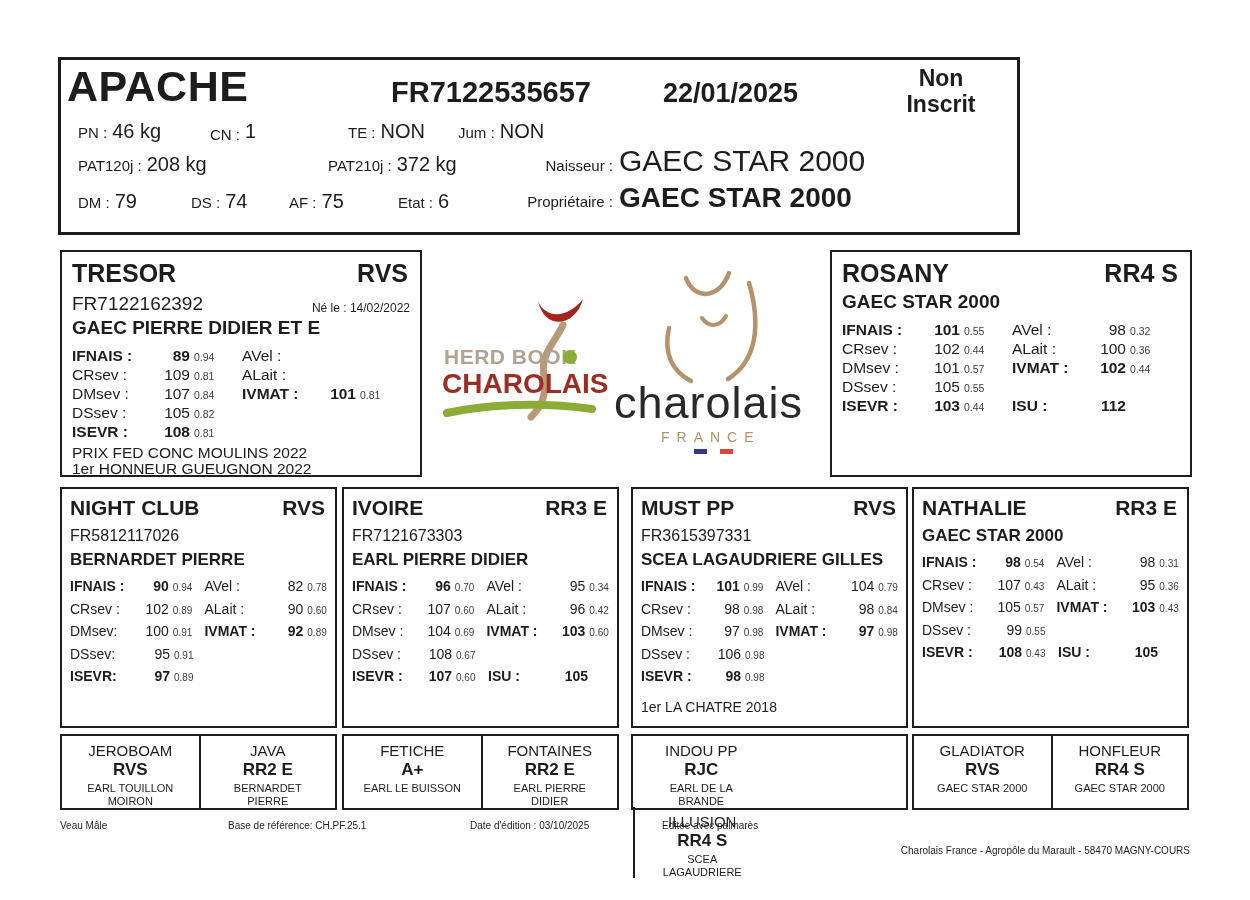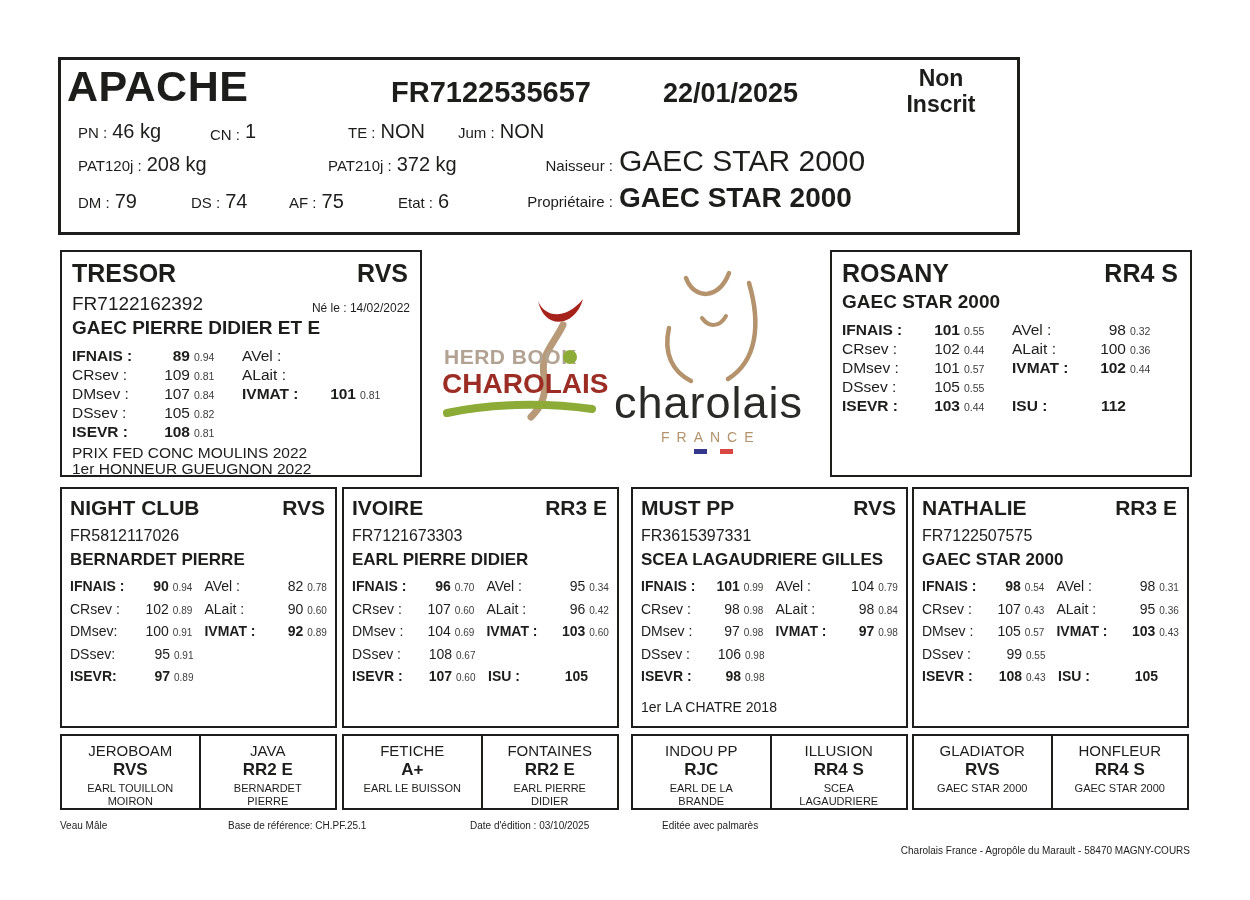--- a/index.html
+++ b/index.html
@@ -67,21 +67,21 @@
   .sv2{display:inline-block;text-align:right;}
   .p-card .sv2{width:44px;} .g-card .sv2{width:40px;}
 
   .award{white-space:pre-line;}
   .p-card .award{margin:3px 0 0 10px;font-size:15.5px;line-height:15.5px;}
   .g-card .award{margin:9px 0 0 8px;font-size:14px;line-height:15px;}
 
   
   #gg-row{left:60px;top:734px;width:1130px;height:76px;position:absolute;}
   .gg-pair{position:absolute;top:0;width:277px;height:76px;border:2px solid #1d1d1b;display:flex;background:#fff;}
-  .gg-pair.pos1{left:0;} .gg-pair.pos2{left:282px;} .gg-pair.pos3{left:571px;} .gg-pair.pos4{left:852px;}
+  .gg-pair.pos1{left:0;} .gg-pair.pos2{left:282px;} .gg-pair.pos3{left:571px;flex-direction:column;} .gg-pair.pos4{left:852px;}
   .gg-cell{width:50%;text-align:center;padding-top:6px;}
   .gg-cell + .gg-cell{border-left:2px solid #1d1d1b;}
   .gg-name{font-size:15px;line-height:17px;}
   .gg-qual{font-size:17px;font-weight:bold;line-height:20px;margin-top:1px;}
   .gg-breeder{font-size:11px;line-height:12.5px;margin-top:2px;white-space:pre-line;padding:0 4px;}
 
   
   .foot{position:absolute;top:820px;font-size:10px;color:#1d1d1b;white-space:nowrap;}
   #foot-sex{left:60px;} #foot-base{left:228px;} #foot-edition{left:470px;}
   #foot-palmares{left:662px;} #foot-address{right:60px;margin-top:25px;}
@@ -447,23 +447,20 @@
         </div>
       </div>
       <div class="award">1er  LA CHATRE 2018</div>
     </div>
 
     <div class="g-card">
       <div class="cardtop">
         <span class="nm">NATHALIE</span>
         <span class="ql">RR3 E</span>
       </div>
-      <div class="idrow">
-        <span>FR7122507575</span>
-      </div>
       <div class="breeder">GAEC STAR 2000</div>
       <div class="stats">
         <div class="srow">
           <span class="sl b">IFNAIS :</span>
           <span class="sv b">98</span>
           <span class="sc">0.54</span>
           <span class="sp"></span>
           <span class="sl2">AVel :</span>
           <span class="sv2">98</span>
           <span class="sc">0.31</span>

